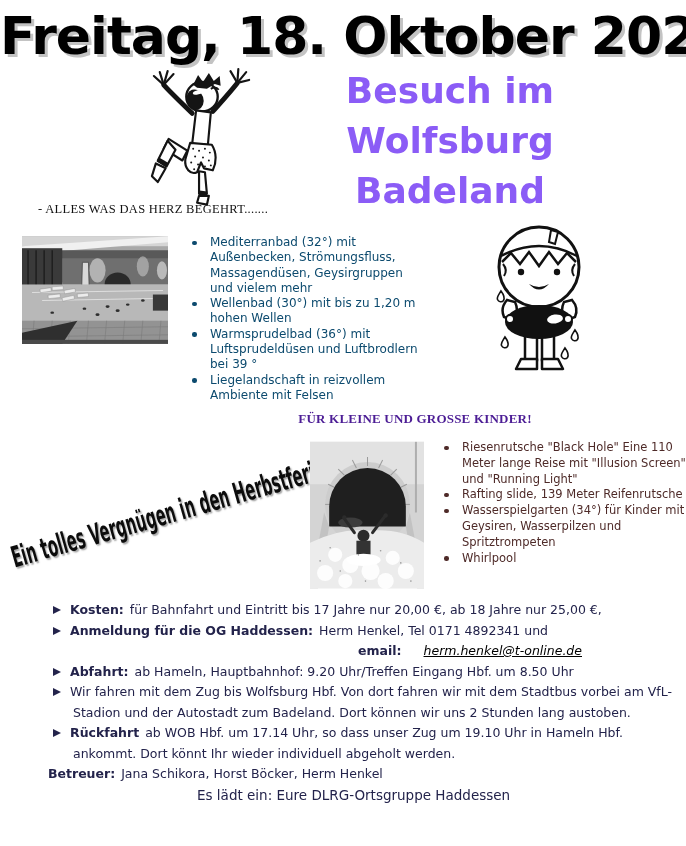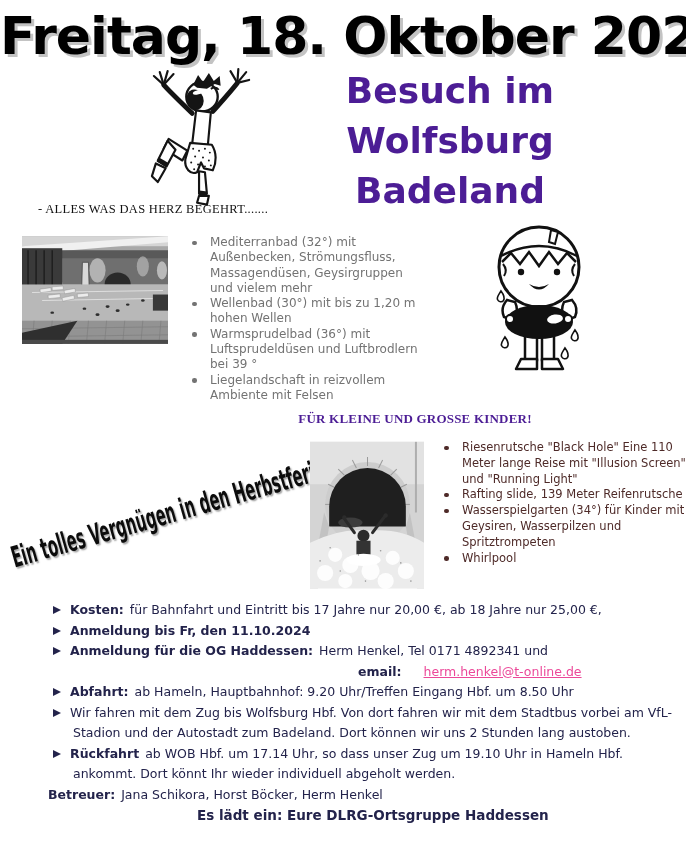--- a/index.html
+++ b/index.html
@@ -4,50 +4,50 @@
 <style>
   html,body{margin:0;padding:0;background:#fff;}
   body{width:686px;height:846px;position:relative;overflow:hidden;
        font-family:"DejaVu Sans","Liberation Sans",sans-serif;color:#000;}
   .abs{position:absolute;}
 
   
   .title{left:0;top:6px;width:686px;text-align:center;font-size:52px;font-weight:700;
          letter-spacing:-1px;color:#000;text-shadow:3px 3px 0 #c3c3c3;white-space:nowrap;}
   .subtitle{left:280px;top:66px;width:340px;text-align:center;font-size:36px;
-            font-weight:700;line-height:50px;color:#4c1d95;}
+            font-weight:700;line-height:50px;color:#8b5cf6;}
   .herz{left:18px;top:202px;font-family:"Liberation Serif","DejaVu Serif",serif;
         font-size:12.5px;letter-spacing:.3px;color:#111;margin-left:20px;}
   .kinder{left:145px;top:411px;width:540px;text-align:center;
           font-family:"Liberation Serif","DejaVu Serif",serif;font-weight:700;
           font-size:13px;letter-spacing:.2px;color:#4c1d95;}
   .tagline{left:12px;top:540px;line-height:36px;font-size:29px;font-weight:700;
            white-space:nowrap;color:#0c0c0c;transform-origin:0 50%;
            transform:rotate(-16deg) scaleX(.5);text-shadow:2px 2px 2px #a9a9a9;}
 
   
   ul.features{list-style:none;margin:0;padding:0;}
   ul.features li{position:relative;padding-left:24px;}
-  .pool-list{left:186px;top:235px;width:237px;font-size:12px;line-height:15.3px;color:#737373;}
+  .pool-list{left:186px;top:235px;width:237px;font-size:12px;line-height:15.3px;color:#0c4a6e;}
   .slide-list{left:438px;top:440px;width:248px;font-size:11.5px;line-height:15.8px;color:#4e2a28;}
   .bullet{position:absolute;left:6px;top:5.5px;width:4.5px;height:4.5px;border-radius:50%;
           background:currentColor;}
 
   
   .details{left:34px;top:600px;width:652px;font-size:12.5px;line-height:20.5px;color:#23234b;}
   .d-line{padding-left:2px;text-indent:-20px;margin-left:37px;}
   .arrow{display:inline-block;width:0;height:0;border-top:4.5px solid transparent;
          border-bottom:4.5px solid transparent;border-left:8px solid #23234b;
          margin-right:9px;}
   .lbl{font-weight:700;margin-right:6px;}
   .email-line{margin-left:324px;}
   .email-lbl{font-weight:700;margin-right:22px;}
-  a.email{color:#ec4899;text-decoration:underline;cursor:pointer;}
+  a.email{color:#000000;text-decoration:underline;cursor:pointer;font-style:italic;}
   .betreuer{margin-left:14px;}
-  .closing{margin-left:163px;font-weight:700;font-size:13.5px;}
+  .closing{margin-left:163px;font-weight:400;font-size:13.5px;}
 
   
   .photo{display:block;}
 </style>
 </head>
 <body>
 
 <div class="abs title">Freitag, 18. Oktober 2024</div>
 
 <svg class="abs photo" style="left:148px;top:58px" width="108" height="148" viewBox="0 0 110 150">
@@ -257,23 +257,20 @@
   <li><span class="bullet"></span><span>Rafting slide, 139 Meter Reifenrutsche</span></li>
   <li><span class="bullet"></span><span>Wasserspielgarten (34°) für Kinder mit Geysiren, Wasserpilzen und Spritztrompeten</span></li>
   <li><span class="bullet"></span><span>Whirlpool</span></li>
 </ul>
 
 <div class="abs details">
   <div class="d-line">
     <span class="arrow"></span><span class="lbl">Kosten:</span><span>für Bahnfahrt und Eintritt bis 17 Jahre nur 20,00 €, ab 18 Jahre nur 25,00 €,</span>
   </div>
   <div class="d-line">
-    <span class="arrow"></span><span class="lbl">Anmeldung bis Fr, den 11.10.2024</span>
-  </div>
-  <div class="d-line">
     <span class="arrow"></span><span class="lbl">Anmeldung für die OG Haddessen:</span><span>Herm Henkel, Tel 0171 4892341 und</span>
   </div>
   <div class="email-line">
     <span class="email-lbl">email:</span><a class="email">herm.henkel@t-online.de</a>
   </div>
   <div class="d-line">
     <span class="arrow"></span><span class="lbl">Abfahrt:</span><span>ab Hameln, Hauptbahnhof: 9.20 Uhr/Treffen Eingang Hbf. um 8.50 Uhr</span>
   </div>
   <div class="d-line">
     <span class="arrow"></span><span>Wir fahren mit dem Zug bis Wolfsburg Hbf. Von dort fahren wir mit dem Stadtbus vorbei am VfL-Stadion und der Autostadt zum Badeland. Dort können wir uns 2 Stunden lang austoben.</span>

